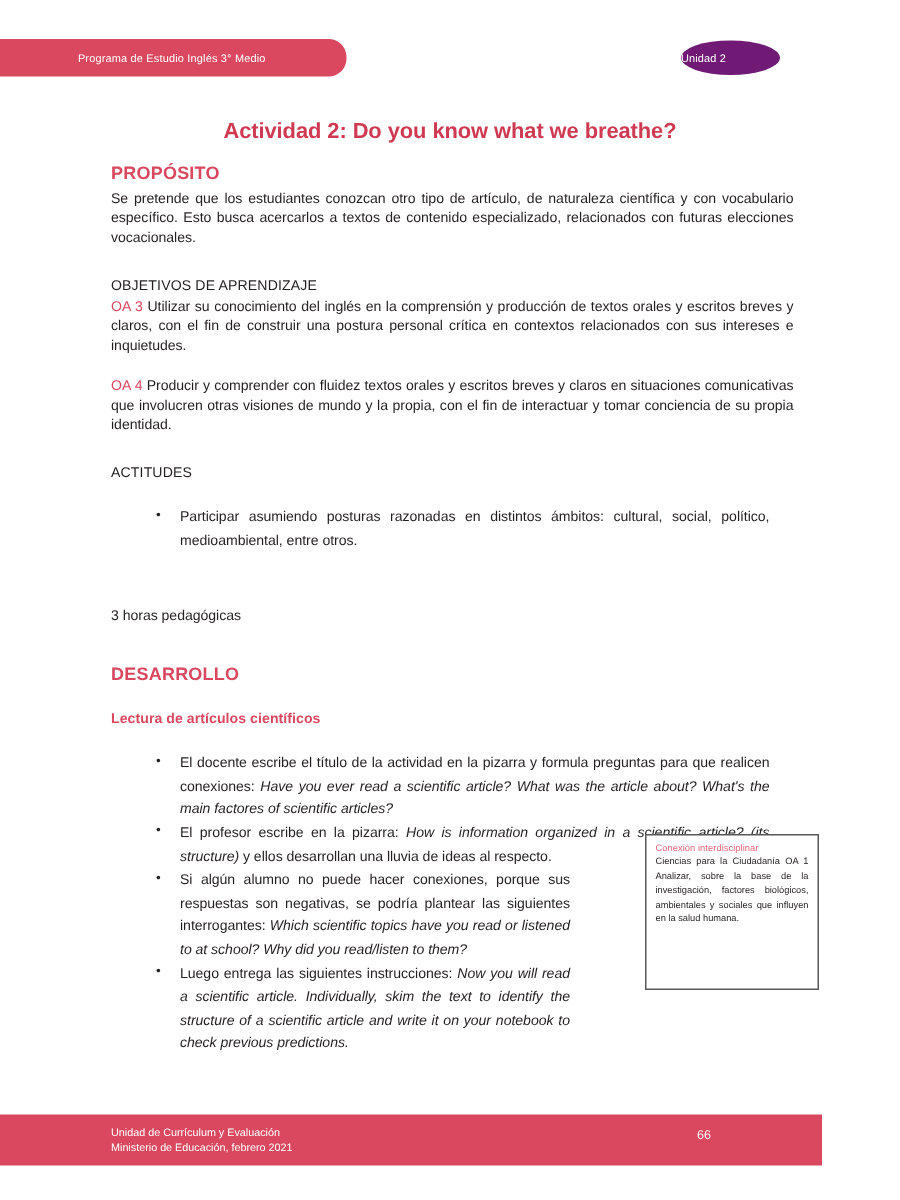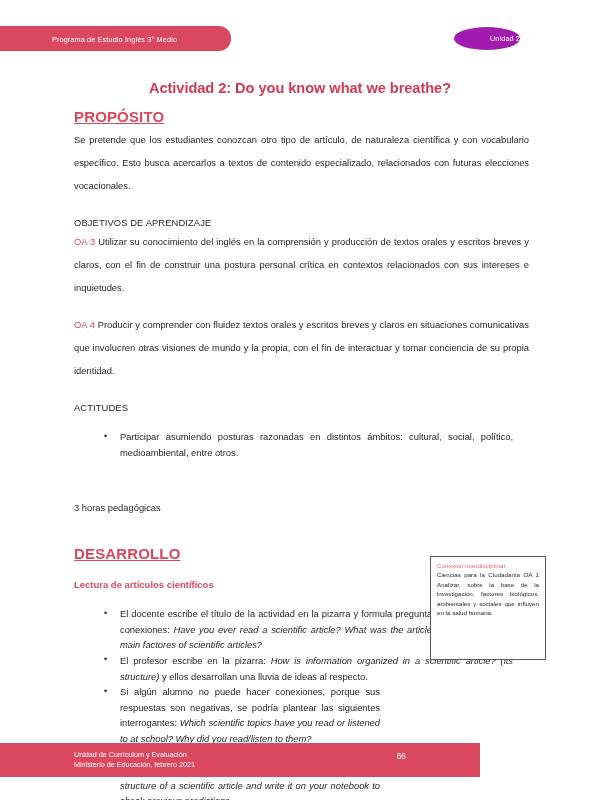--- a/index.html
+++ b/index.html
@@ -46,25 +46,25 @@
     padding-left: 26px;
     padding-right: 8px;
     box-sizing: border-box;
   }
   .unit-pill {
     position: absolute;
     right: 32px;
     top: 1px;
     width: 66px;
     height: 23px;
-    background: #a21caf;
+    background: #701a75;
     border-radius: 50%;
     display: flex;
     align-items: center;
-    justify-content: flex-end;
+    justify-content: flex-start;
   }
   .unit-pill-label {
     color: #ffffff;
     font-size: 7.3px;
     letter-spacing: .1px;
   }
 
   
   .activity-title {
     position: absolute;
@@ -82,36 +82,35 @@
 
   
   .content {
     position: absolute;
     top: 108px;
     left: 74px;
     width: 455px;
   }
   .section-heading {
     color: #d9485f;
-    font-size: 15px;
+    font-size: 12px;
     font-weight: bold;
     letter-spacing: .15px;
     margin: 0 0 3px 0;
-    text-decoration: underline;
   }
   .section-heading-plain {
     color: #231f20;
     font-size: 9.4px;
     font-weight: normal;
     letter-spacing: .1px;
     margin: 0 0 2px 0;
   }
   .body-text {
     font-size: 9.4px;
-    line-height: 23px;
+    line-height: 13px;
     text-align: justify;
     margin: 0;
     letter-spacing: -.02px;
   }
   .oa-tag {
     color: #d9485f;
   }
   .spacer-md { height: 14px; }
   .spacer-lg { height: 20px; }
   .spacer-xl { height: 26px; }
@@ -180,21 +179,21 @@
     text-align: justify;
     margin: 0;
     color: #231f20;
   }
 
   
   .page-footer {
     position: absolute;
     left: 0;
     bottom: 23px;
-    width: 480px;
+    width: 548px;
     height: 34px;
     background: #d9485f;
   }
   .footer-left {
     position: absolute;
     left: 74px;
     top: 7px;
     color: #ffffff;
     font-size: 7.2px;
     line-height: 10px;

